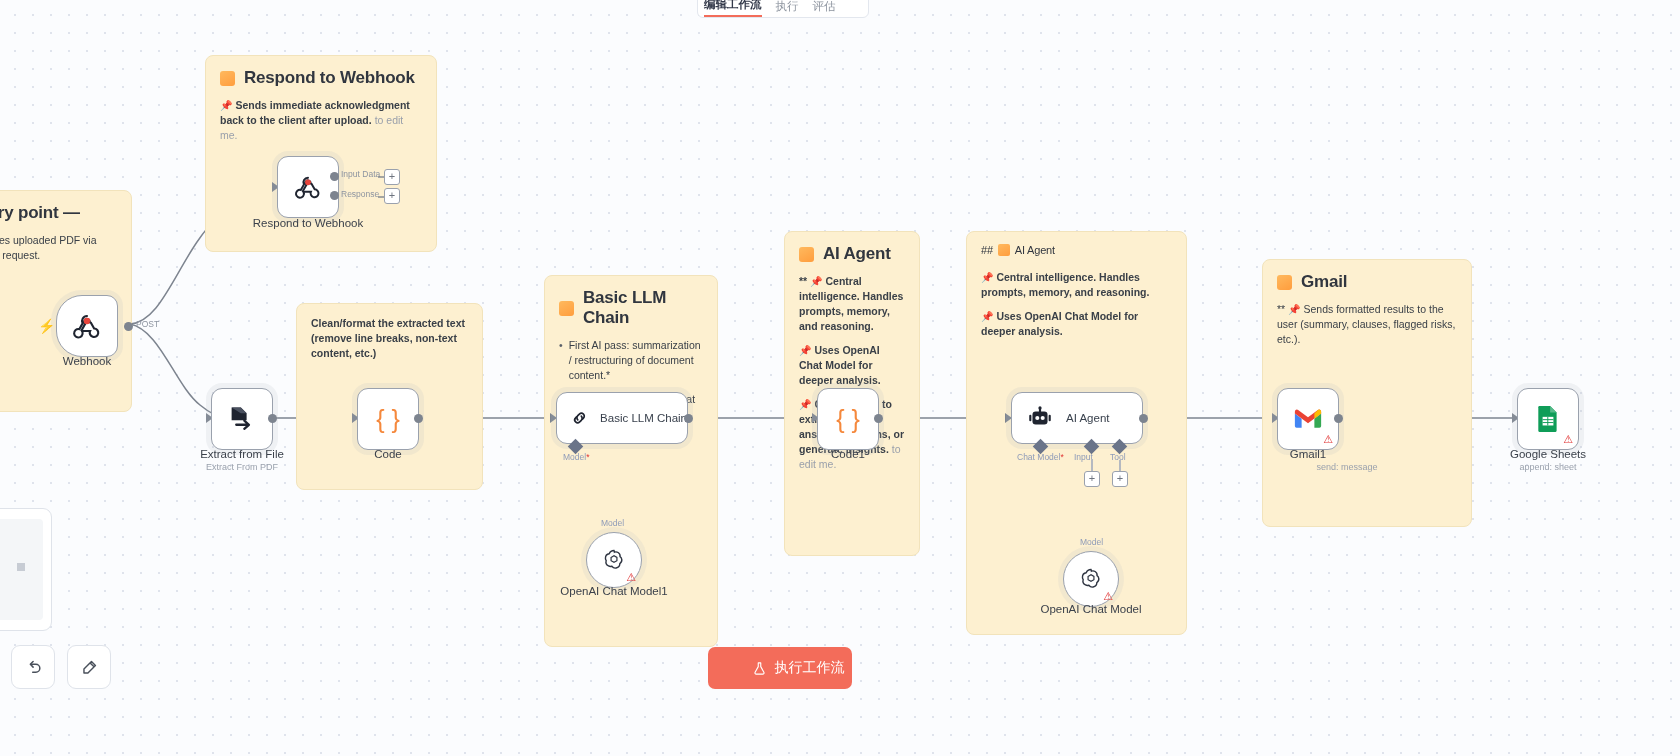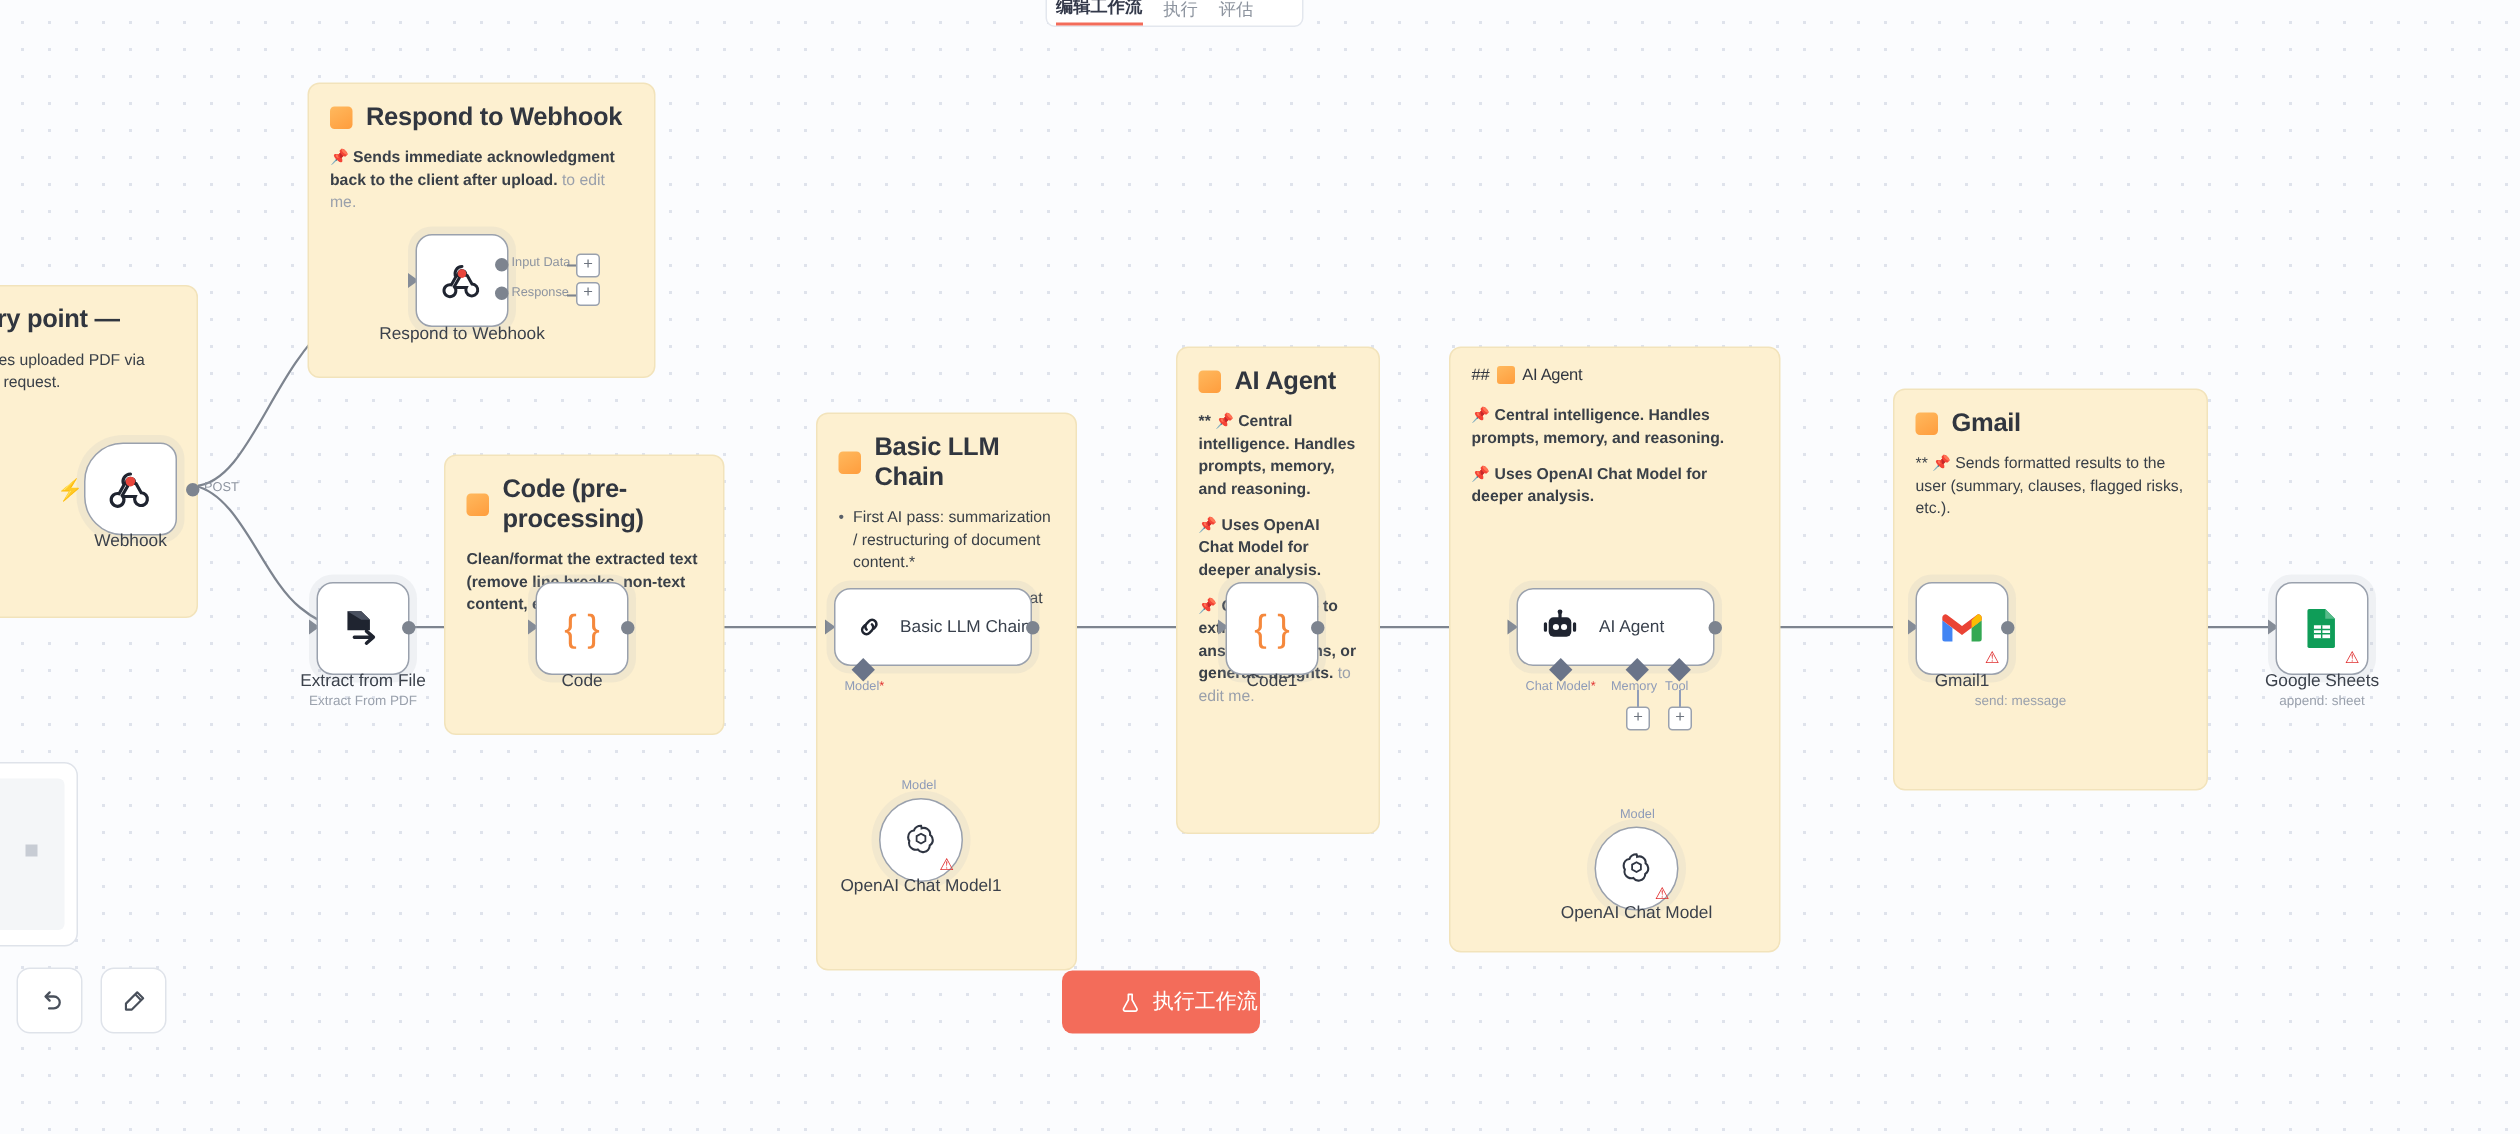--- a/index.html
+++ b/index.html
@@ -76,21 +76,21 @@
 
   
   .ctrlbox { position:absolute; background:#fff; border:1px solid #dfe3ea; border-radius:9px; }
   .ctrlbtn {
     position:absolute; width:44px;height:44px; background:#fff; border:1px solid #dfe3ea;
     border-radius:9px; display:flex; align-items:center; justify-content:center; color:#49505b;
   }
 
   
   .exec {
-    position:absolute; left:708px; top:647px; width:132px; height:42px;
+    position:absolute; left:708px; top:647px; width:144px; height:42px;
     background:#f36c5a; border:none; border-radius:7px; color:#fff;
     font-size:14px; font-weight:400; display:flex; align-items:center;
     justify-content:center; gap:8px; cursor:pointer;padding-left:36px;
   }
 
   
   .tabs {
     position:absolute; left:697px; top:-22px; width:172px; height:40px;
     background:#fff; border:1px solid #e3e7ee; border-radius:6px;
     display:flex; align-items:flex-end; padding:0 6px; gap:14px;
@@ -139,24 +139,20 @@
       <span>Respond to Webhook</span>
     </h2>
     <p>
       <span class="pin">📌</span>
       <span>Sends immediate acknowledgment back to the client after upload.</span>
       <span class="muted">to edit me.</span>
     </p>
   </div>
 
   <div class="sticky" style="left:296px; top:303px; width:187px; height:187px;">
-    <h2>
-      <span class="sq"></span>
-      <span>Code (pre-processing)</span>
-    </h2>
     <p>Clean/format the extracted text (remove line breaks, non-text content, etc.)</p>
   </div>
 
   <div class="sticky" style="left:544px; top:275px; width:174px; height:372px;">
     <h2>
       <span class="sq"></span>
       <span>Basic LLM Chain</span>
     </h2>
     <p class="reg bullet">First AI pass: summarization / restructuring of document content.*</p>
     <p class="reg" style="padding-left:10px;">Connected to OpenAI Chat Model1 for text understanding.**</p>
@@ -314,21 +310,21 @@
     </svg>
     <span class="nlabel-in">AI Agent</span>
   </div>
   <span class="port" style="left:1139px; top:414px;"></span>
 
   <span class="diamond" style="left:1035px; top:441px;"></span>
   <span class="ptxt blue" style="left:1017px; top:452px;">
     <span>Chat Model</span><span class="req">*</span>
   </span>
   <span class="diamond" style="left:1086px; top:441px;"></span>
-  <span class="ptxt blue" style="left:1074px; top:452px;">Memory</span>
+  <span class="ptxt blue" style="left:1074px; top:452px;">Input</span>
   <svg style="position:absolute; left:1091px; top:460px;" width="2" height="12">
       <line x1="1" y1="0" x2="1" y2="12" stroke="#8e9bb8" stroke-width="1.3"></line>
     </svg>
   <span class="plusbtn" style="left:1084px; top:471px;">+</span>
 
   <span class="diamond" style="left:1114px; top:441px;"></span>
   <span class="ptxt blue" style="left:1110px; top:452px;">Tool</span>
   <svg style="position:absolute; left:1119px; top:460px;" width="2" height="12">
       <line x1="1" y1="0" x2="1" y2="12" stroke="#8e9bb8" stroke-width="1.3"></line>
     </svg>

